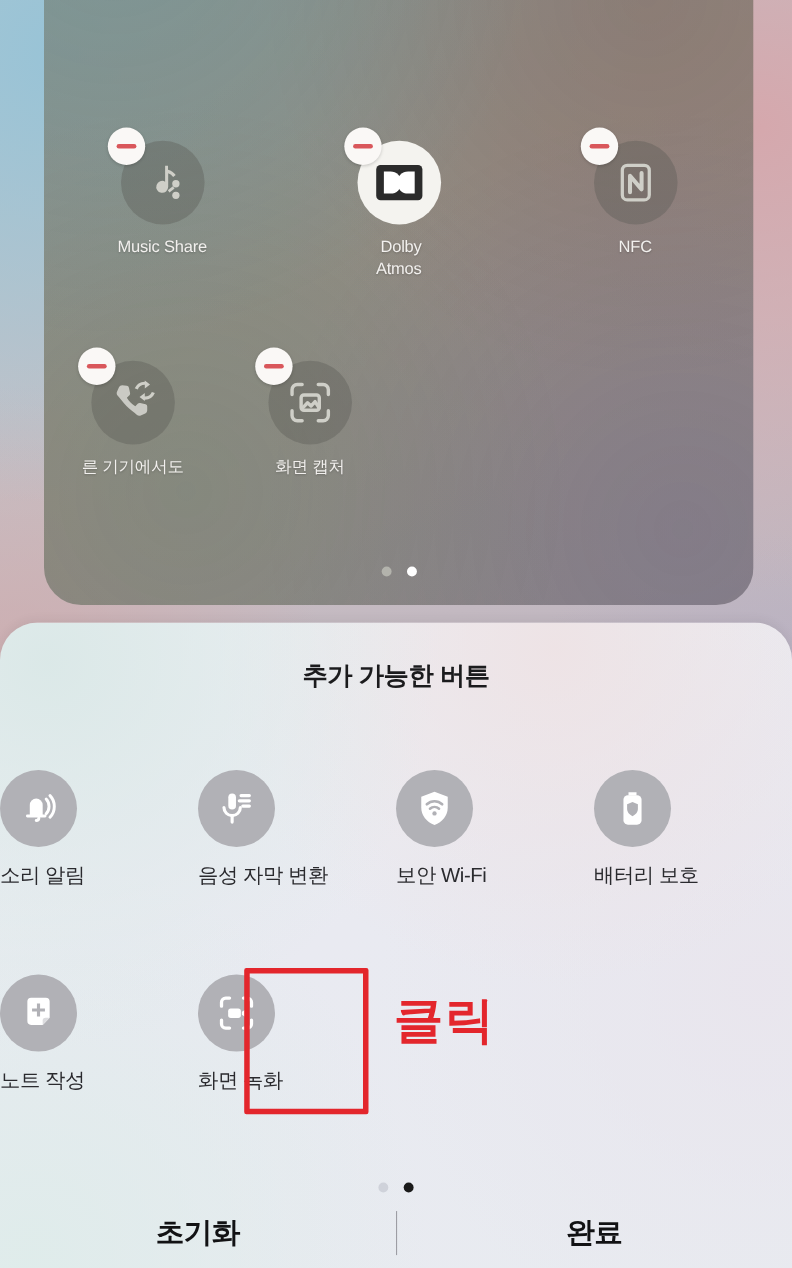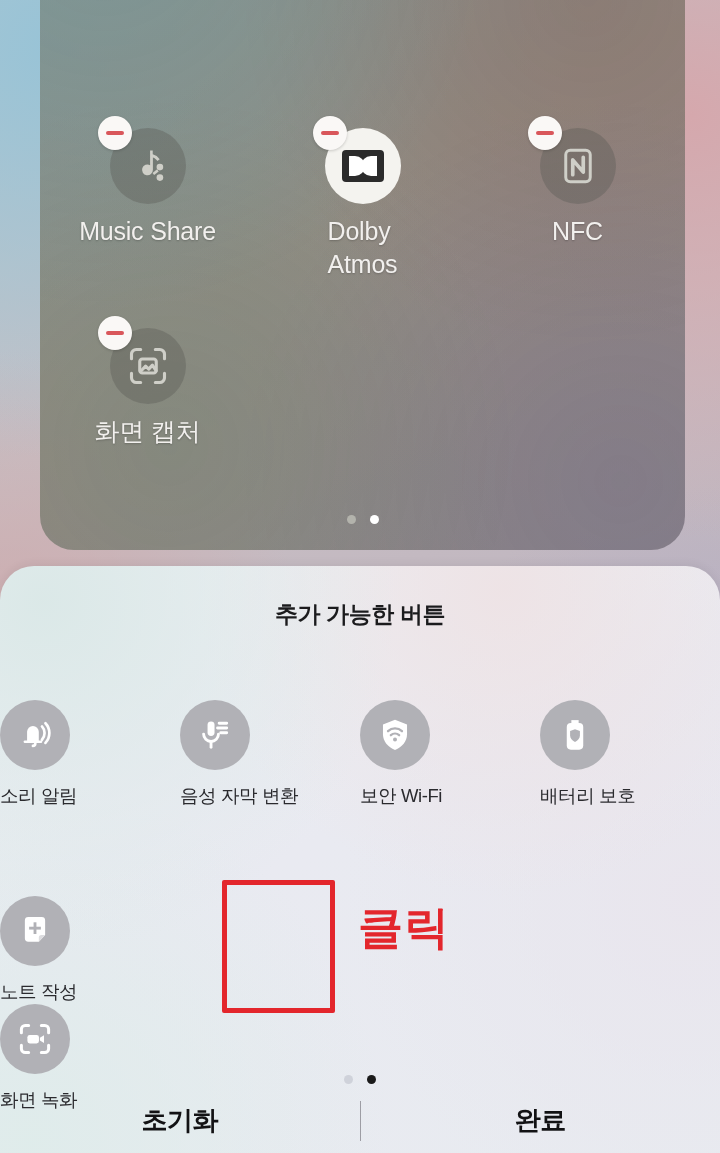--- a/index.html
+++ b/index.html
@@ -42,21 +42,21 @@
   }
   .tile-circle.white { background:#f4f3ef; }
   .minus-badge {
     position:absolute; left:-12px; top:-12px; width:34px; height:34px;
     border-radius:50%; background:#faf8f6;
     display:flex; align-items:center; justify-content:center;
     box-shadow:0 1px 3px rgba(0,0,0,0.18);
   }
   .minus-badge i { display:block; width:18px; height:3.5px; border-radius:2px; background:#d9575b; }
   .tlabel {
-    margin-top:11px; font-size:25px; color:#f2f0ee; text-align:left;
+    margin-top:11px; font-size:15px; color:#f2f0ee; text-align:right;
     line-height:1.32; letter-spacing:-0.2px; text-shadow:0 1px 2px rgba(0,0,0,0.22);
   }
   .tlabel.clip { overflow:hidden; }
   .dots { position:absolute; left:0; width:100%; display:flex; justify-content:center; gap:14px; }
   .dot { width:9px; height:9px; border-radius:50%; }
 
   
   #bottom-panel {
     position:absolute; left:0; top:566px; width:720px; height:600px;
     border-radius:34px 34px 0 0;
@@ -159,20 +159,35 @@
           <div class="minus-badge">
               <i></i>
             </div>
         </div>
         <div class="tlabel">NFC</div>
       </div>
 
     </div>
 
     <div class="tgrid" style="top:468px;">
+      <div class="tcell">
+        <div class="tile-wrap">
+          <div class="tile-circle">
+            <svg width="44" height="44" viewBox="0 0 24 24" fill="#cfcfc8">
+              <path d="M6.6 3.4c-.7 0-1.3.4-1.6 1L4 6.6c-.3.7-.1 1.5.4 2 1.2 1.3 2.6 3.4 4.3 5.1 1.7 1.7 3.8 3.1 5.1 4.3.5.5 1.3.7 2 .4l2.2-1c.6-.3 1-.9 1-1.6v-2a1 1 0 0 0-.8-1l-2.7-.6c-.4-.1-.8 0-1.1.3l-1.3 1.3c-1.7-1-3.2-2.5-4.2-4.2l1.3-1.3c.3-.3.4-.7.3-1.1l-.6-2.7a1 1 0 0 0-1-.8z" opacity="0.95"></path>
+              <path d="M17.8 1.6a5.4 5.4 0 0 0-5 3.3l1.5.6a3.8 3.8 0 0 1 3.5-2.3V5l2.6-2-2.6-2z"></path>
+              <path d="M17.8 10.6a5.4 5.4 0 0 0 5-3.3l-1.5-.6a3.8 3.8 0 0 1-3.5 2.3V7.2l-2.6 2 2.6 2z"></path>
+            </svg>
+          </div>
+          <div class="minus-badge">
+              <i></i>
+            </div>
+        </div>
+        <div class="tlabel clip">른 기기에서도</div>
+      </div>
 
       <div class="tcell">
         <div class="tile-wrap">
           <div class="tile-circle">
             <svg width="44" height="44" viewBox="0 0 24 24" fill="none" stroke="#cfcfc8" stroke-width="1.7" stroke-linecap="round">
               <path d="M3 8V5.6A2.6 2.6 0 0 1 5.6 3H8M16 3h2.4A2.6 2.6 0 0 1 21 5.6V8M21 16v2.4a2.6 2.6 0 0 1-2.6 2.6H16M8 21H5.6A2.6 2.6 0 0 1 3 18.4V16"></path>
               <rect x="7.5" y="8.2" width="9" height="7.6" rx="1.4"></rect>
               <path d="M8.3 14.6l2.4-2.5 1.7 1.6 2-2.2 2 3.1" stroke-linejoin="round"></path>
             </svg>
           </div>
@@ -240,21 +255,21 @@
           <svg width="38" height="38" viewBox="0 0 24 24">
             <path d="M9.7 2.6h4.6v1.9H9.7z" fill="#ffffff"></path>
             <rect x="6.8" y="4.4" width="10.4" height="16.9" rx="2.6" fill="#ffffff"></rect>
             <path d="M12 8.3l3.1 1.2v2.7c0 1.9-1.3 3.5-3.1 4.2-1.8-.7-3.1-2.3-3.1-4.2V9.5z" fill="#b1b1b6"></path>
           </svg>
         </div>
         <div class="blabel">배터리 보호</div>
       </div>
     </div>
 
-    <div class="bgrid" style="top:330px;flex-direction:column;">
+    <div class="bgrid" style="top:320px;">
       <div class="bcell">
         <div class="bcircle">
           <svg width="38" height="38" viewBox="0 0 24 24">
             <path d="M5.6 5.4a2.2 2.2 0 0 1 2.2-2.2h8.4a2.2 2.2 0 0 1 2.2 2.2v9.2l-4 4.2H7.8a2.2 2.2 0 0 1-2.2-2.2z" fill="#ffffff"></path>
             <path d="M18.4 14.6l-4 4.2v-2.6a1.6 1.6 0 0 1 1.6-1.6z" fill="#dcdcdf"></path>
             <path d="M11.1 6.5h1.8v7.4h-1.8z" fill="#b1b1b6"></path>
             <path d="M8.3 9.3h7.4v1.8H8.3z" fill="#b1b1b6"></path>
           </svg>
         </div>
         <div class="blabel">노트 작성</div>

